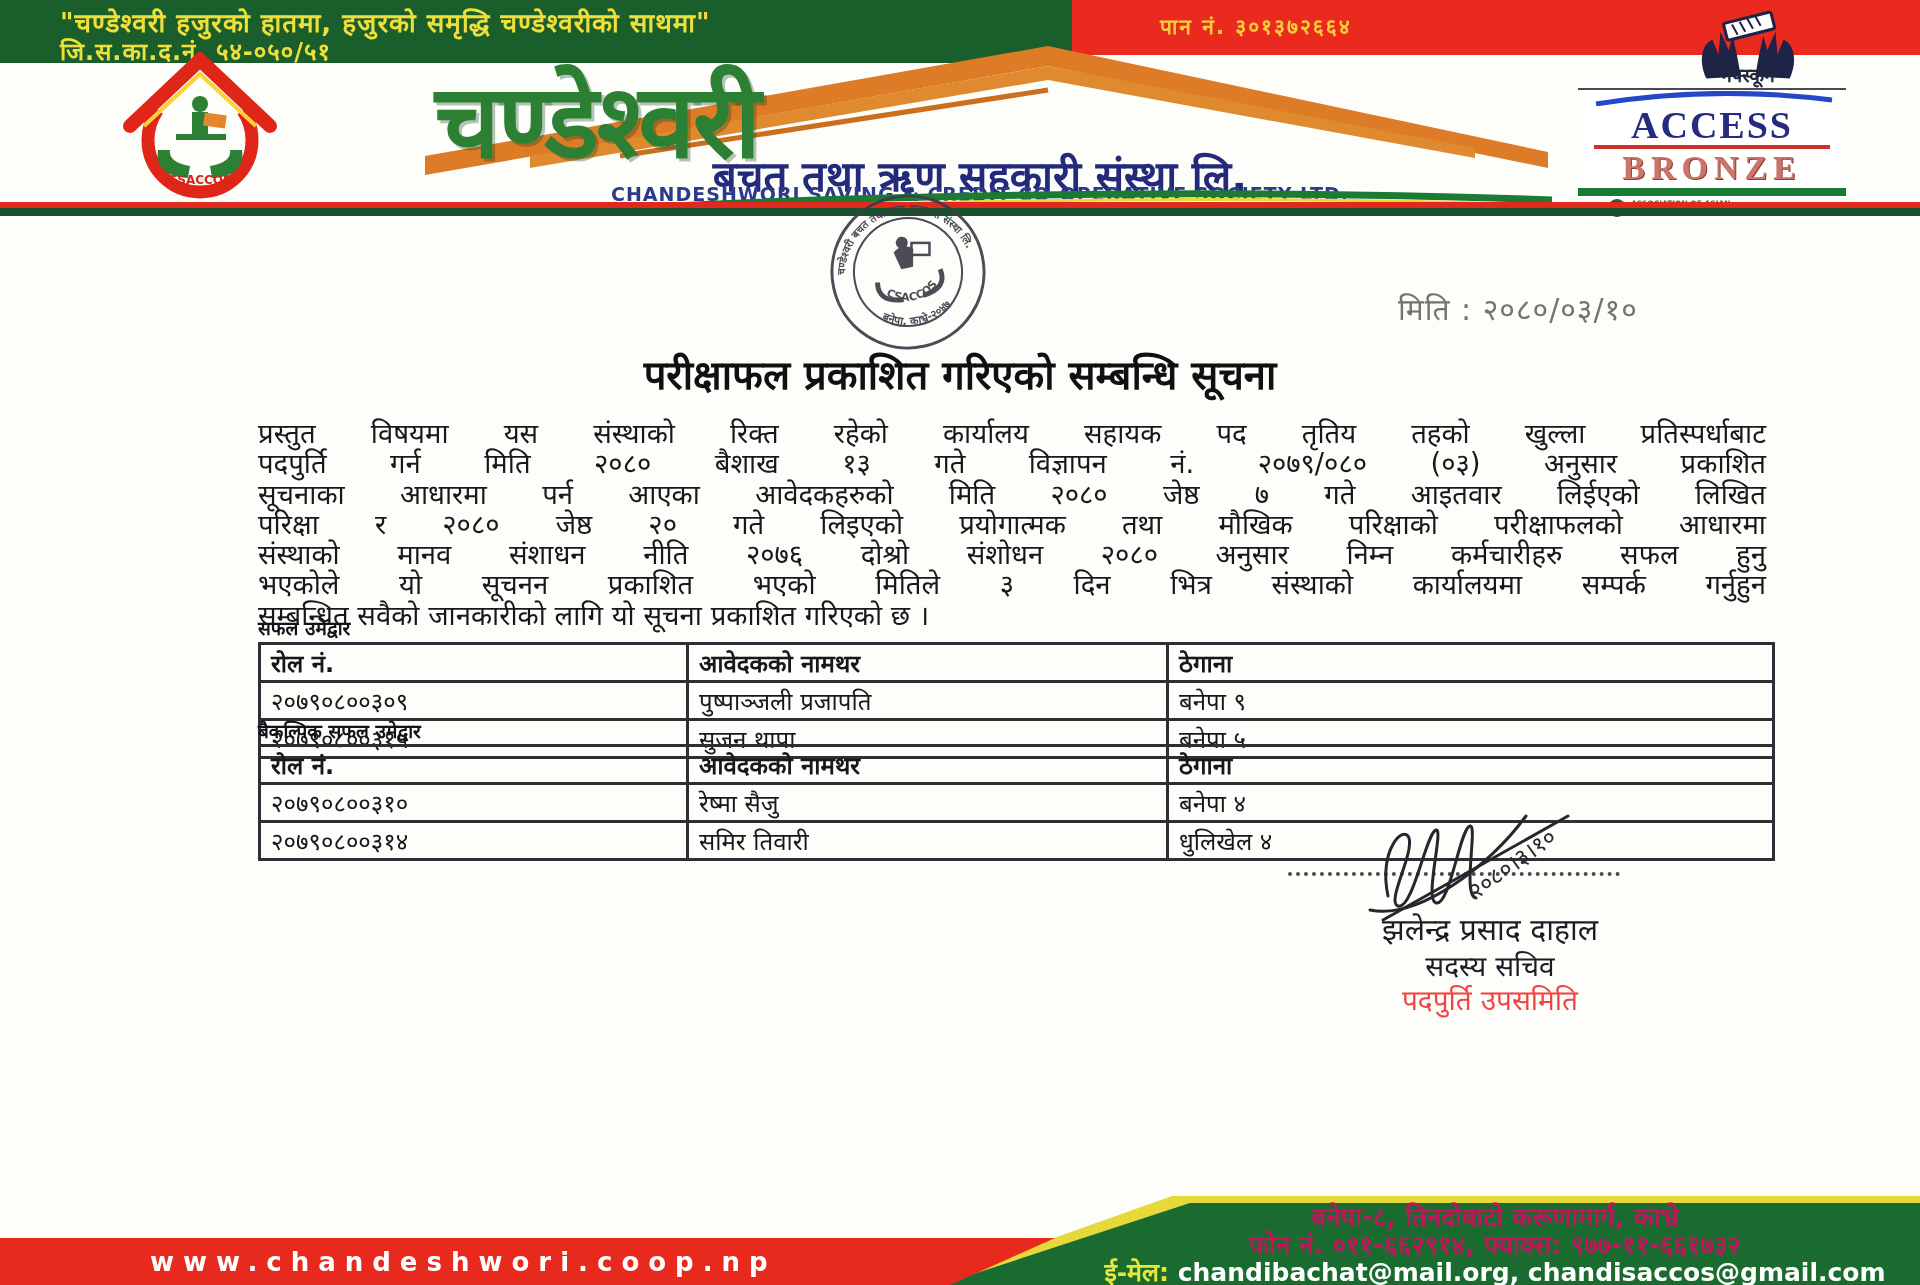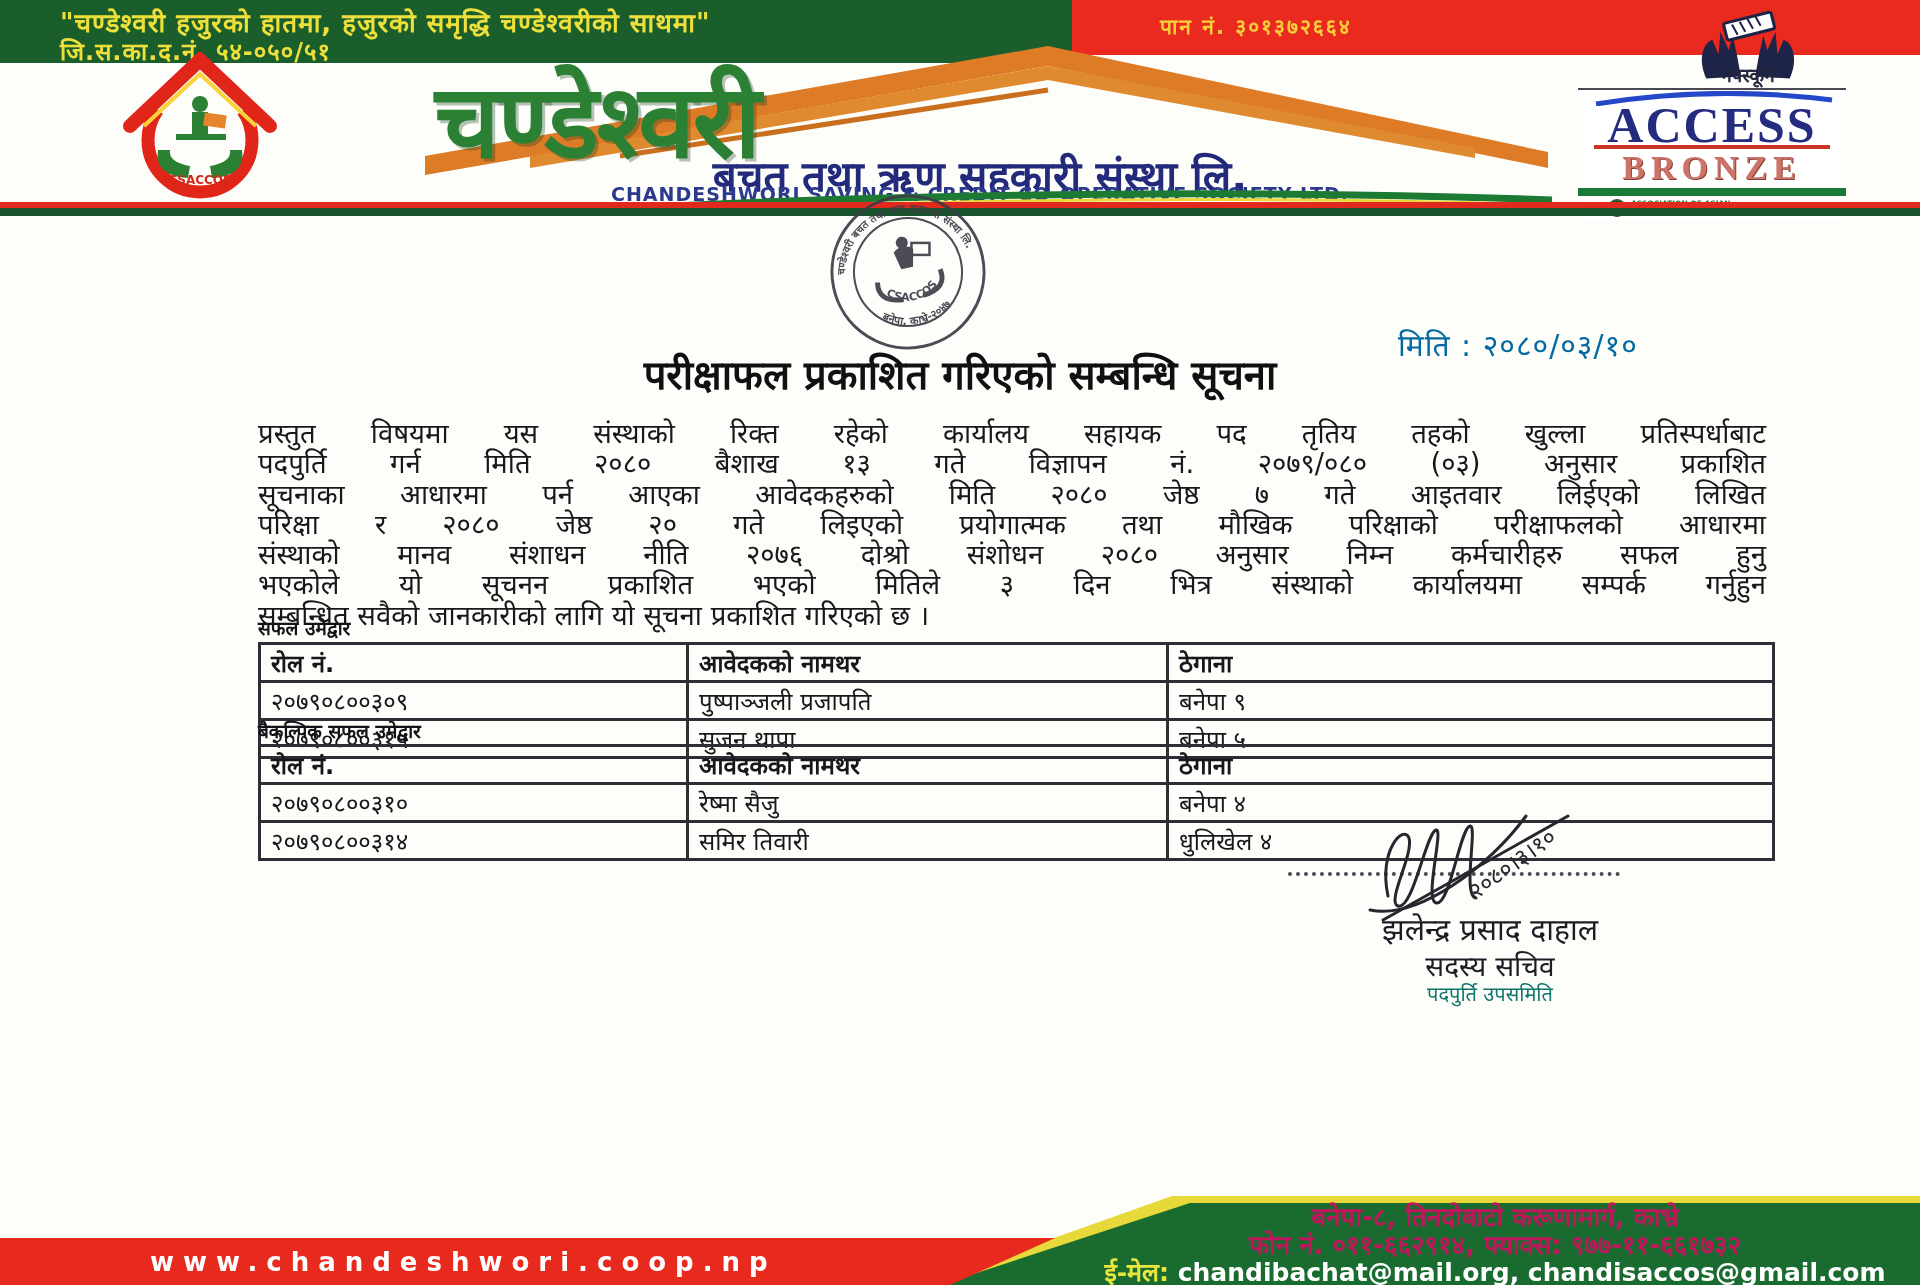--- a/index.html
+++ b/index.html
@@ -26,39 +26,39 @@
   .org-english{position:absolute;left:0;top:143px;width:1200px;text-align:center;font-size:19px;font-weight:bold;
     color:#2b3a8c;letter-spacing:1px;}
   .logo-swoosh{position:absolute;left:250px;top:150px;width:930px;height:24px;}
 
   
   .nefscun{position:absolute;left:1692px;top:4px;width:112px;height:86px;}
   .nefscun-label{position:absolute;left:1686px;top:62px;width:124px;text-align:center;font-size:19px;
     font-weight:bold;color:#22263e;}
   .access-badge{position:absolute;left:1578px;top:88px;width:268px;background:#fff;border-top:2px solid #4a4a52;}
   .access-swoosh{display:block;width:260px;height:15px;margin:1px auto 0;}
-  .access-text{text-align:center;font-family:"Liberation Serif","DejaVu Serif",serif;font-size:50px;line-height:38px;
+  .access-text{text-align:center;font-family:"Liberation Serif","DejaVu Serif",serif;font-size:38px;line-height:38px;
     font-weight:bold;color:#252b7e;letter-spacing:2px;}
   .access-redline{height:4px;width:88%;margin:1px auto;background:#cc3327;}
   .bronze-text{text-align:center;font-family:"Liberation Serif","DejaVu Serif",serif;font-size:34px;line-height:36px;
     font-weight:bold;color:#cd7367;letter-spacing:6px;text-shadow:1px 1px 0 #8a4238;}
   .access-greenbar{height:8px;background:#187a33;margin-top:2px;}
   .accu-row{display:flex;align-items:center;gap:5px;padding:3px 0 3px 30px;}
   .accu-logo{width:18px;height:18px;border-radius:50%;background:radial-gradient(circle,#101018 45%,#2a7a3a 60%,#101018 75%);}
   .accu-text{font-size:7.5px;line-height:8px;color:#1a7a33;font-weight:bold;width:170px;text-transform:uppercase;}
 
   
   .sep-red{position:absolute;left:0;top:202px;width:1920px;height:6px;background:#e2291e;}
   .sep-green{position:absolute;left:0;top:208px;width:1920px;height:8px;background:#17522a;}
 
   
   .stamp{position:absolute;left:828px;top:192px;width:160px;height:160px;transform:rotate(-12deg);opacity:.92;}
 
   
-  .date-line{position:absolute;left:1398px;top:288px;font-size:30px;color:#0369a1;letter-spacing:1px;margin-top:36px;}
+  .date-line{position:absolute;left:1398px;top:288px;font-size:30px;color:#737373;letter-spacing:1px;}
   .notice-title{position:absolute;left:260px;top:346px;width:1400px;text-align:center;font-size:40px;
     font-weight:bold;color:#101012;}
   .body-text{position:absolute;left:258px;top:418px;width:1508px;font-size:27.5px;color:#17171c;}
   .body-line{display:block;height:30.3px;line-height:30.3px;text-align:justify;text-align-last:justify;white-space:nowrap;}
   .body-line.last{text-align-last:left;}
   .tbl-heading{position:absolute;left:258px;font-size:19px;font-weight:bold;color:#121218;}
   .h1pos{top:615px;} .h2pos{top:718px;}
   table.t{position:absolute;left:258px;border-collapse:collapse;table-layout:fixed;width:1514px;
     font-size:24px;color:#17171c;}
   .t1pos{top:642px;} .t2pos{top:744px;}
@@ -67,21 +67,21 @@
   table.t th,table.t td{padding:1px 10px;overflow:hidden;white-space:nowrap;}
   .t1pos th,.t1pos td{height:24px;} .t2pos th,.t2pos td{height:28px;}
   col.c1{width:428px;} col.c2{width:480px;} col.c3{width:606px;}
   th.center{text-align:center;}
 
   
   .sig-dotted{position:absolute;left:1288px;top:872px;width:332px;border-bottom:4px dotted #4a4a55;}
   .sig-scribble{position:absolute;left:1358px;top:808px;width:280px;height:125px;}
   .sig-name{position:absolute;left:1300px;top:908px;width:380px;text-align:center;font-size:30px;color:#1c1c24;}
   .sig-role1{position:absolute;left:1300px;top:946px;width:380px;text-align:center;font-size:28px;color:#1c1c24;}
-  .sig-role2{position:absolute;left:1300px;top:980px;width:380px;text-align:center;font-size:20px;color:#0f766e;}
+  .sig-role2{position:absolute;left:1300px;top:980px;width:380px;text-align:center;font-size:28px;color:#ef4444;}
 
   
   .footer-wrap{position:absolute;left:0;top:1190px;width:1920px;height:95px;z-index:1;}
   .footer-yellow{position:absolute;inset:0;background:#e7d93a;
     clip-path:polygon(1172px 6px,1920px 6px,1920px 95px,922px 95px);}
   .footer-green{position:absolute;inset:0;background:#1a6b2f;
     clip-path:polygon(1190px 13px,1920px 13px,1920px 95px,940px 95px);}
   .footer-text{position:absolute;left:1100px;top:14px;width:790px;text-align:center;}
   .footer-line{font-size:26px;line-height:26px;font-weight:bold;color:#be185d;margin:0 0 2px;}
   .footer-email{font-size:25px;line-height:25px;font-weight:bold;margin:0;}

